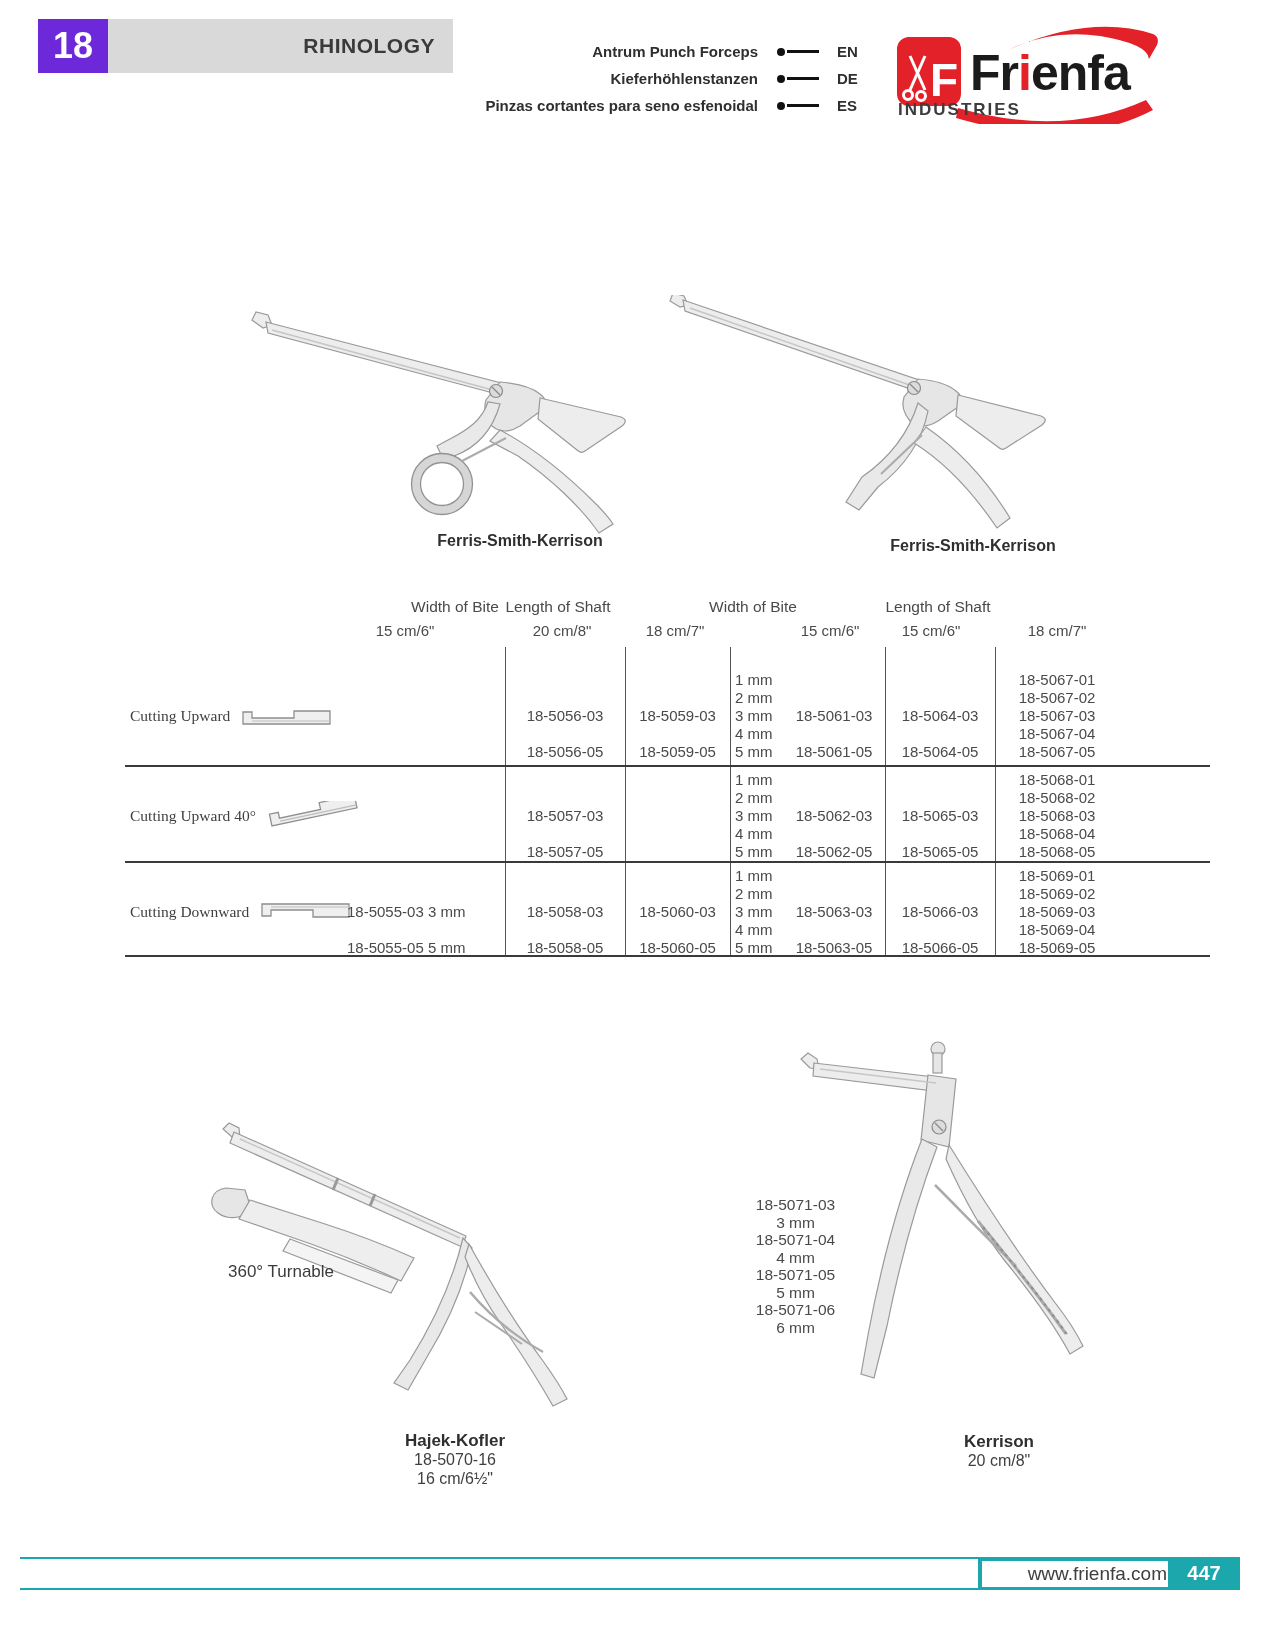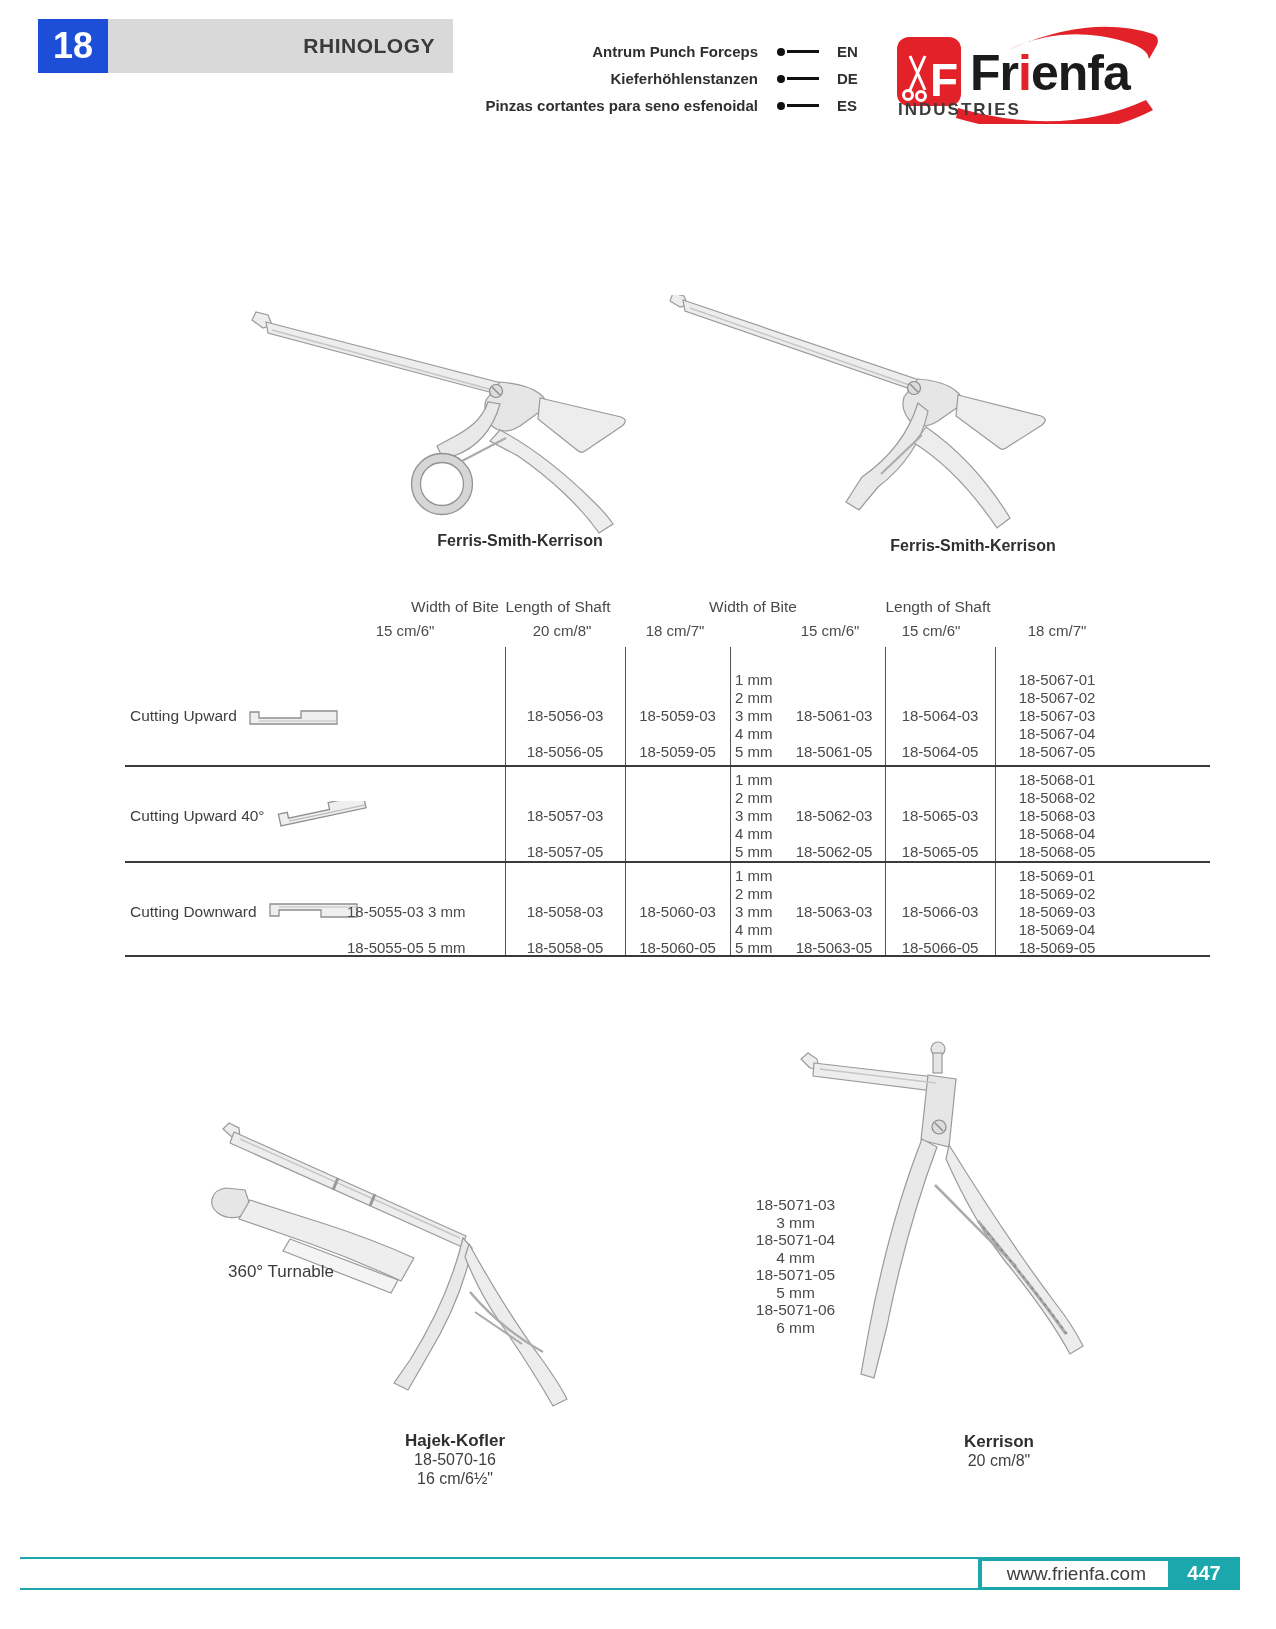--- a/index.html
+++ b/index.html
@@ -3,21 +3,21 @@
 <meta charset="utf-8">
 <style>
   html,body{margin:0;padding:0;}
   body{
     width:1276px;height:1629px;position:relative;background:#ffffff;
     font-family:"Liberation Sans", sans-serif;color:#3f3f3f;overflow:hidden;
   }
   .abs{position:absolute;}
 
   
-  .num-box{left:38px;top:19px;width:70px;height:54px;background:#1d4ed8;
+  .num-box{left:38px;top:19px;width:70px;height:54px;background:#6d28d9;
     color:#ffffff;font-size:36px;font-weight:bold;display:flex;align-items:center;justify-content:center;}
   .section-bar{left:108px;top:19px;width:345px;height:54px;background:#d9d9d9;
     display:flex;align-items:center;justify-content:flex-end;padding-right:18px;box-sizing:border-box;}
   .section-bar span{font-size:21px;font-weight:bold;color:#3a3a3a;letter-spacing:.5px;}
 
   .lang-block{right:413px;top:38px;width:480px;}
   .lang-row{display:flex;align-items:center;justify-content:flex-end;height:27px;gap:11px;}
   .lang-name{font-size:15px;font-weight:bold;color:#2f2f2f;white-space:nowrap;}
   .lang-connector{display:flex;align-items:center;margin-left:8px;}
   .lang-dot{width:8px;height:8px;border-radius:50%;background:#111;}
@@ -36,21 +36,21 @@
   .inst-label{font-size:16px;font-weight:bold;color:#2f2f2f;text-align:center;}
 
   
   .pgtable{left:125px;top:595px;width:1085px;height:372px;font-size:15px;color:#4a4a4a;}
   .ghead{position:absolute;top:3px;transform:translateX(-50%);font-size:15.5px;white-space:nowrap;}
   .chead{position:absolute;top:27px;transform:translateX(-50%);font-size:15px;white-space:nowrap;}
   .vline{position:absolute;width:1px;background:#555;top:52px;height:308px;}
   .hline{position:absolute;left:0;width:1085px;height:2px;background:#3a3a3a;}
   .tblock{position:absolute;left:0;width:1085px;height:90px;}
   .blk-label{position:absolute;left:5px;width:212px;height:90px;display:flex;align-items:center;}
-  .blk-label-text{font-size:15.5px;color:#3f3f3f;white-space:nowrap;}
+  .blk-label-text{font-size:15.5px;color:#3f3f3f;white-space:nowrap;font-family:Liberation Serif, serif;}
   .tip-icon{margin-left:8px;display:inline-flex;}
   .tcol{position:absolute;top:0;}
   .tcell{height:18px;line-height:18px;white-space:nowrap;}
   .c2{left:222px;width:155px;text-align:left;}
   .c3{left:382px;width:116px;text-align:center;}
   .c4{left:502px;width:101px;text-align:center;}
   .c5{left:610px;width:48px;text-align:left;}
   .c6{left:660px;width:98px;text-align:center;}
   .c7{left:762px;width:106px;text-align:center;}
   .c8{left:872px;width:120px;text-align:center;}
@@ -60,21 +60,21 @@
   .hk-label{left:335px;top:1431px;width:240px;text-align:center;line-height:19px;font-size:16px;}
   .hk-label .b{font-weight:bold;font-size:17px;color:#2f2f2f;}
   .kr-codes{left:723px;top:1196px;width:145px;text-align:center;font-size:15.5px;line-height:17.5px;color:#4a4a4a;}
   .kr-label{left:899px;top:1432px;width:200px;text-align:center;line-height:19px;font-size:16px;}
   .kr-label .b{font-weight:bold;font-size:17px;color:#2f2f2f;}
 
   
   .f-line{left:20px;width:1220px;height:2px;background:#1ba7ab;}
   .f-block{left:978px;top:1557px;width:262px;height:33px;background:#1ba7ab;}
   .f-url{left:982px;top:1561px;width:186px;height:26px;background:#ffffff;
-    display:flex;align-items:center;justify-content:flex-end;padding-right:22px;box-sizing:border-box;
+    display:flex;align-items:center;justify-content:flex-end;padding-right:1px;box-sizing:border-box;
     font-size:19px;color:#3f3f3f;}
   .f-page{left:1168px;top:1557px;width:72px;height:33px;display:flex;align-items:center;justify-content:center;
     color:#ffffff;font-weight:bold;font-size:20px;}
 
   svg{display:block;}
 </style>
 </head>
 <body>
 
 <div class="abs num-box">

